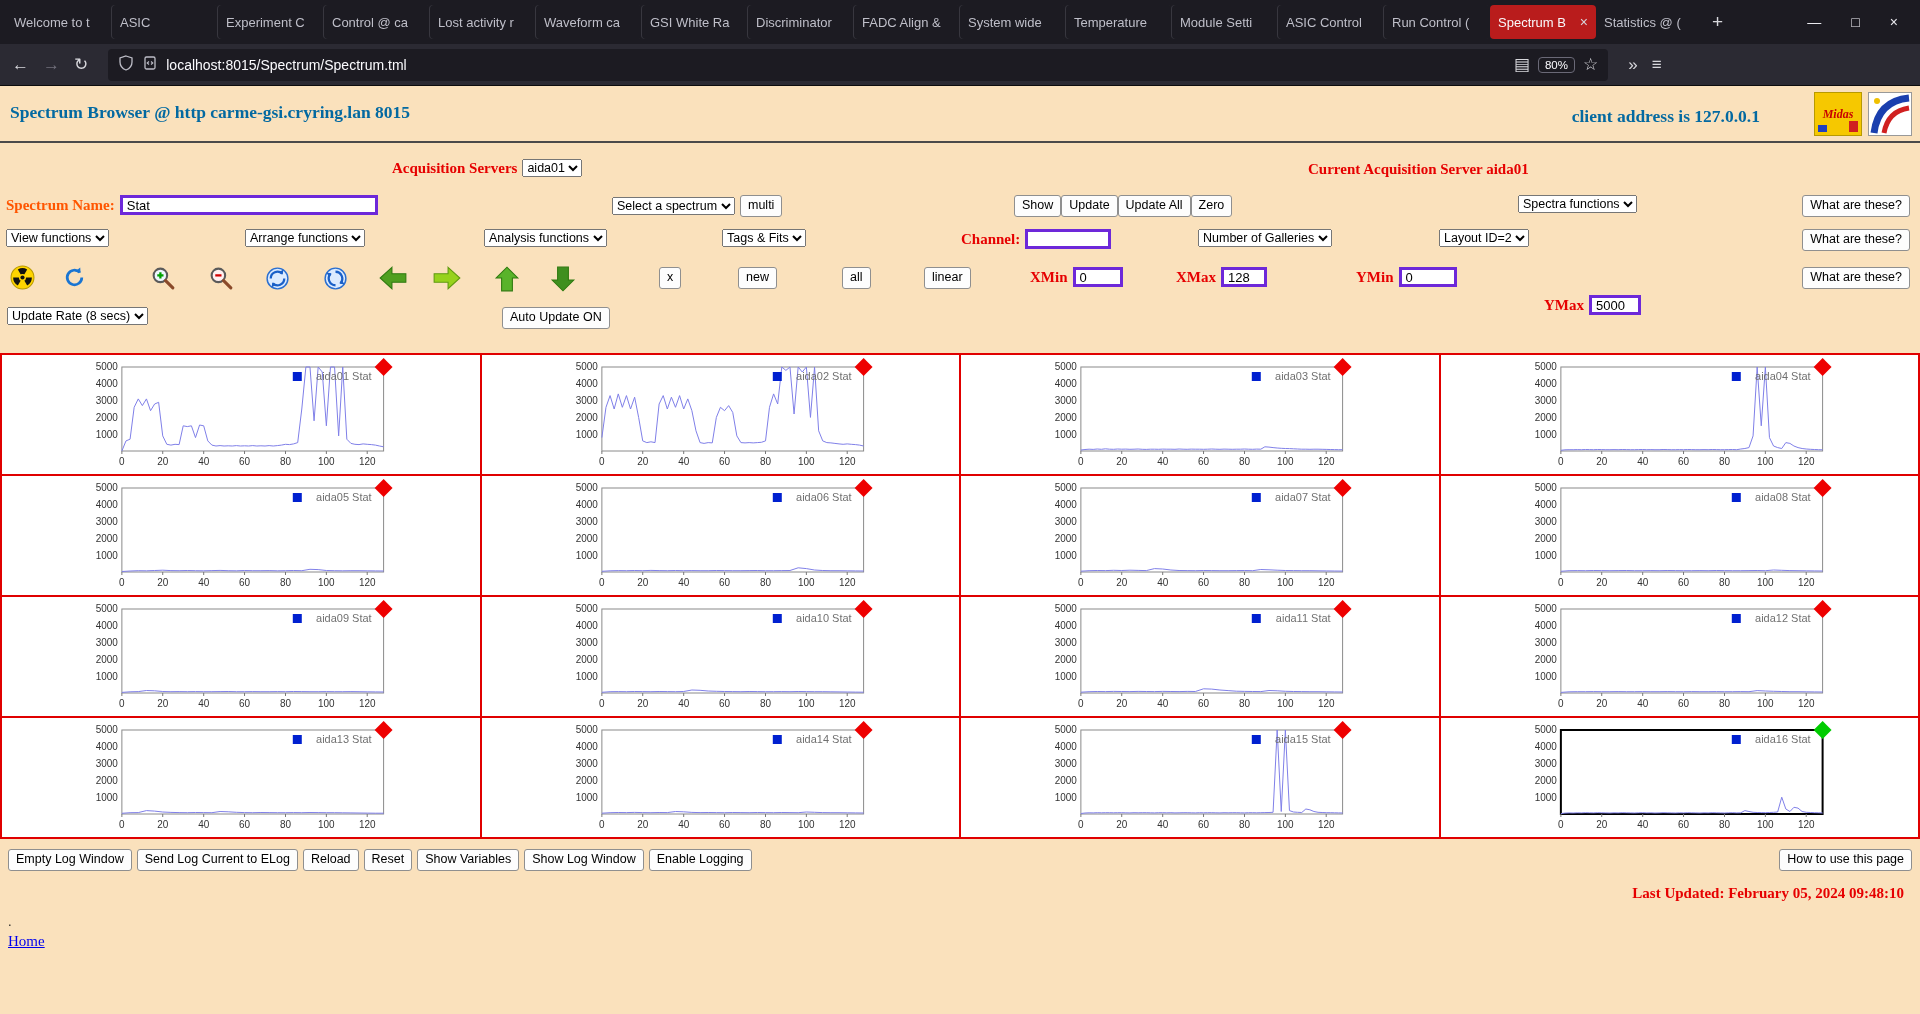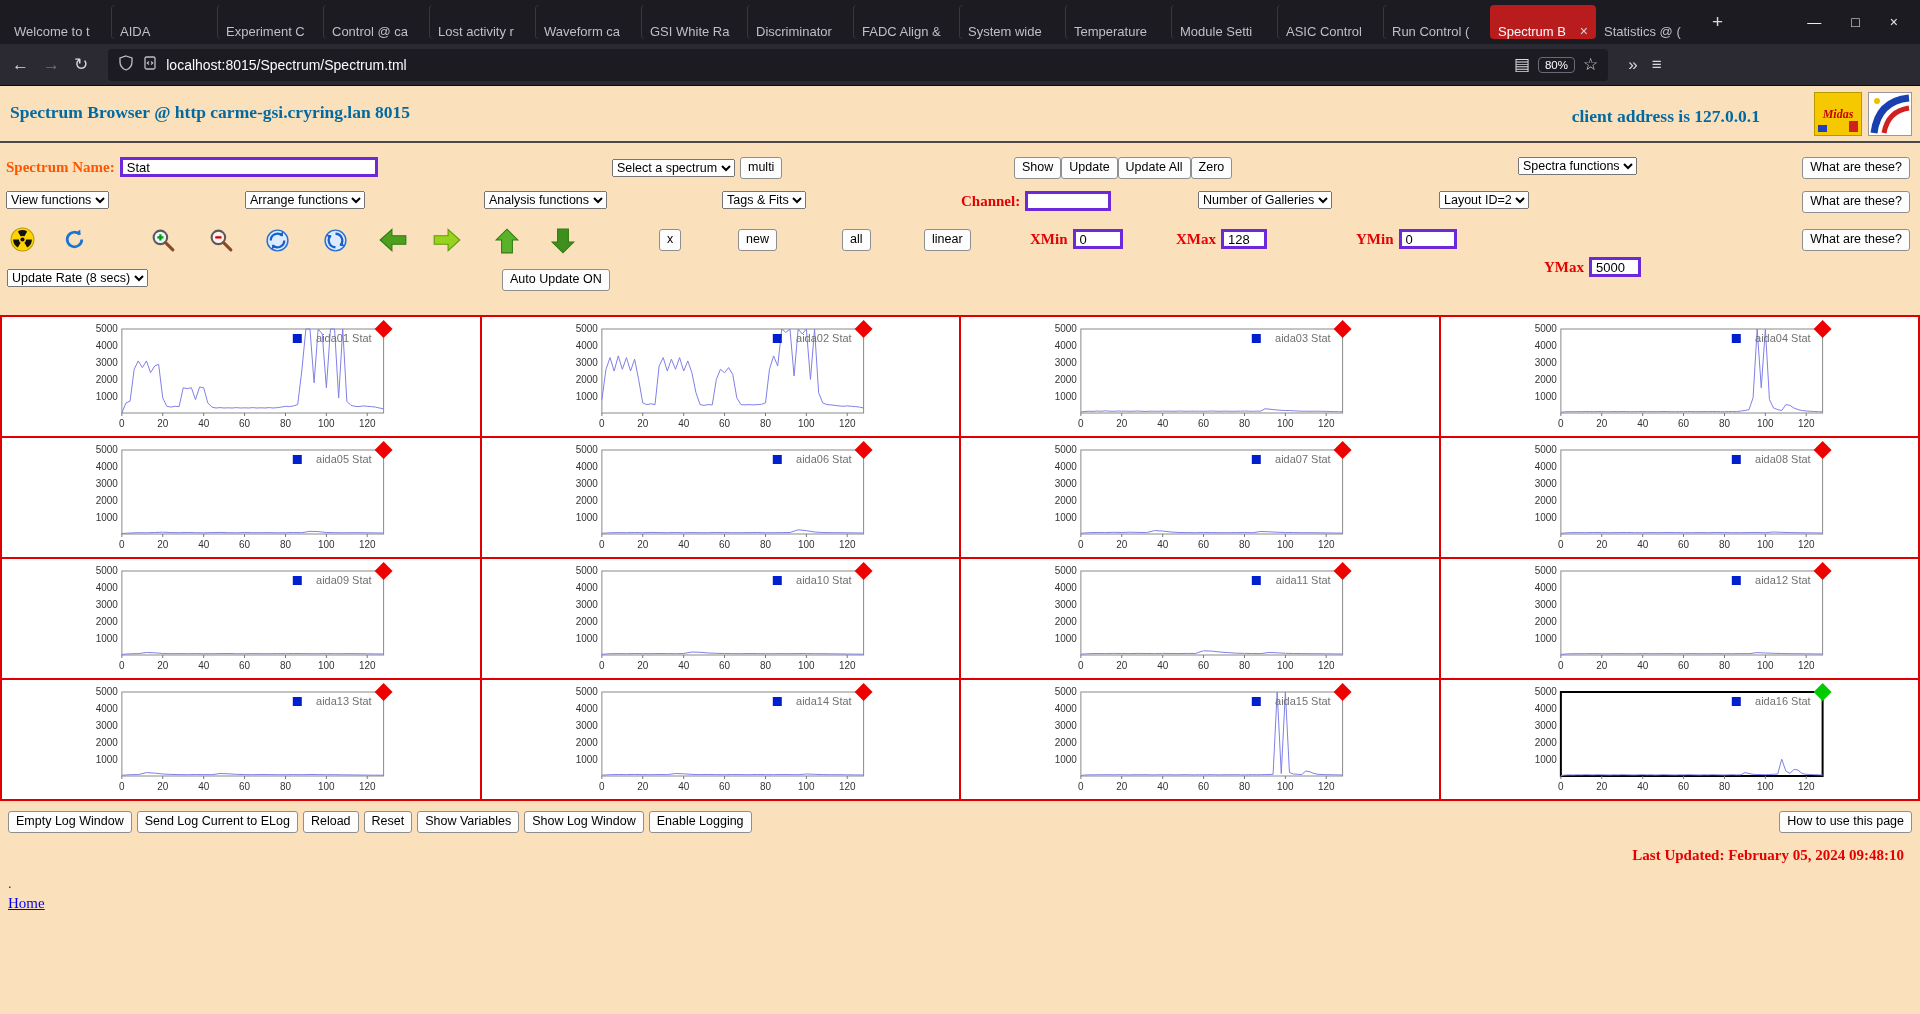--- a/index.html
+++ b/index.html
@@ -2,21 +2,21 @@
 <html><head>
 <meta charset="utf-8">
 <style>
   * { box-sizing: border-box; margin: 0; padding: 0; }
   html,body { width:1920px; height:1014px; overflow:hidden; background:#1c1b22;
               font-family:"Liberation Sans", sans-serif; }
 
   
   .tabbar { height:44px; background:#1c1b22; display:flex; align-items:center; padding:0 6px; }
   .tabstrip { display:flex; height:100%; align-items:center; }
-  .tab { width:106px; height:34px; display:flex; align-items:flex-end; padding:0 8px;
+  .tab { width:106px; height:34px; display:flex; align-items:center; padding:0 8px;
          color:#bfbfc9; font-size:13px; border-radius:4px; flex:none; cursor:default; }
   .tab + .tab { box-shadow:-1px 0 0 #38373f; }
   .tab.active { background:#b91c1c; color:#f9f9fb; box-shadow:none; }
   .tab.active + .tab { box-shadow:none; }
   .tab-label { overflow:hidden; white-space:nowrap; flex:1; }
   .tab-close { margin-left:4px; font-size:14px; color:#d7d7dc; }
   .newtab { color:#d7d7dc; font-size:19px; padding:0 10px; }
   .wincontrols { margin-left:auto; display:flex; gap:30px; padding-right:16px;
                  color:#eaeaef; font-size:14px; }
 
@@ -82,21 +82,21 @@
 </head>
 <body>
 
 <div>
   <div class="tabbar">
     <div class="tabstrip">
         <div class="tab">
           <span class="tab-label">Welcome to t</span>
         </div>
         <div class="tab">
-          <span class="tab-label">AIDA</span>
+          <span class="tab-label">ASIC</span>
         </div>
         <div class="tab">
           <span class="tab-label">Experiment C</span>
         </div>
         <div class="tab">
           <span class="tab-label">Control @ ca</span>
         </div>
         <div class="tab">
           <span class="tab-label">Lost activity r</span>
         </div>
@@ -185,20 +185,27 @@
             <path d="M15 40 Q19 18 40 15" stroke="#d02020" stroke-width="5" fill="none"></path>
             <circle cx="8" cy="8" r="3" fill="#f0c000"></circle>
           </svg>
       </div>
     </div>
   </div>
 
   <hr class="rule">
 
   
+  <div class="row acqrow">
+    <div class="abs" style="left:392px; top:6px;">
+      <span class="lbl">Acquisition Servers</span>
+      <select><option>aida01</option></select>
+    </div>
+    <div class="abs lbl" style="left:1308px; top:8px;">Current Acquisition Server aida01</div>
+  </div>
 
   
   <div class="row specrow">
     <div class="abs" style="left:6px;">
       <span class="lbl orange">Spectrum Name:</span>
       <input type="text" style="width: 258px;" value="Stat">
     </div>
     <div class="abs" style="left:612px;">
       <select><option>Select a spectrum</option></select>
       <button class="btn">multi</button>

